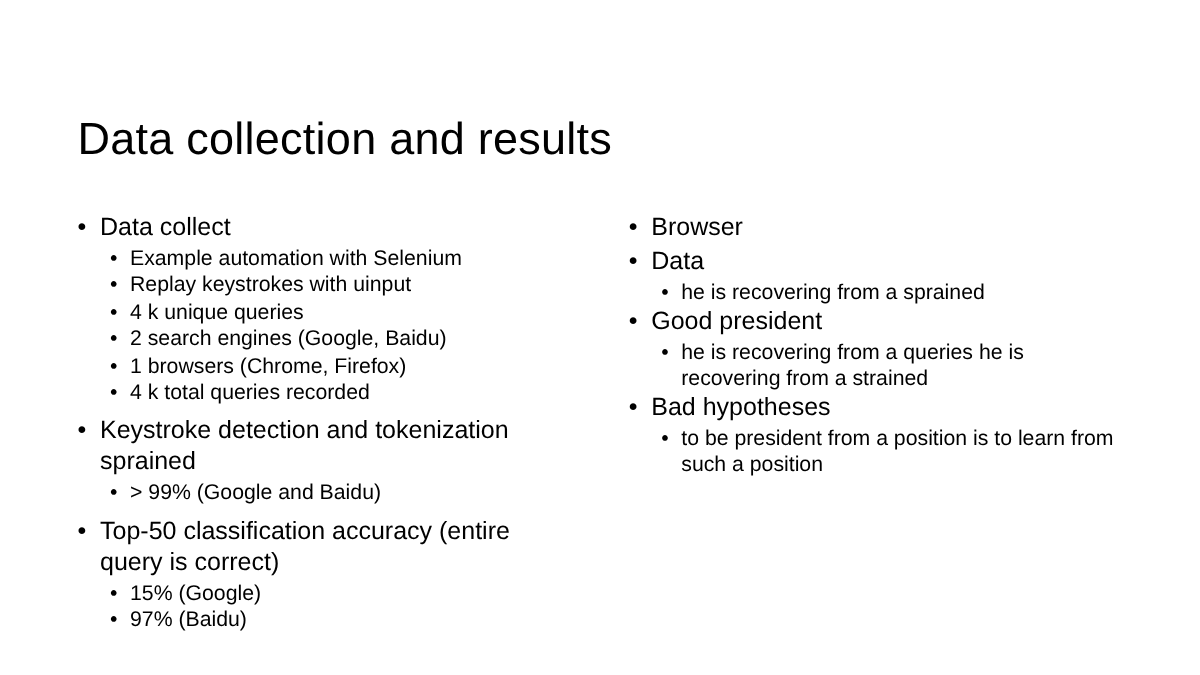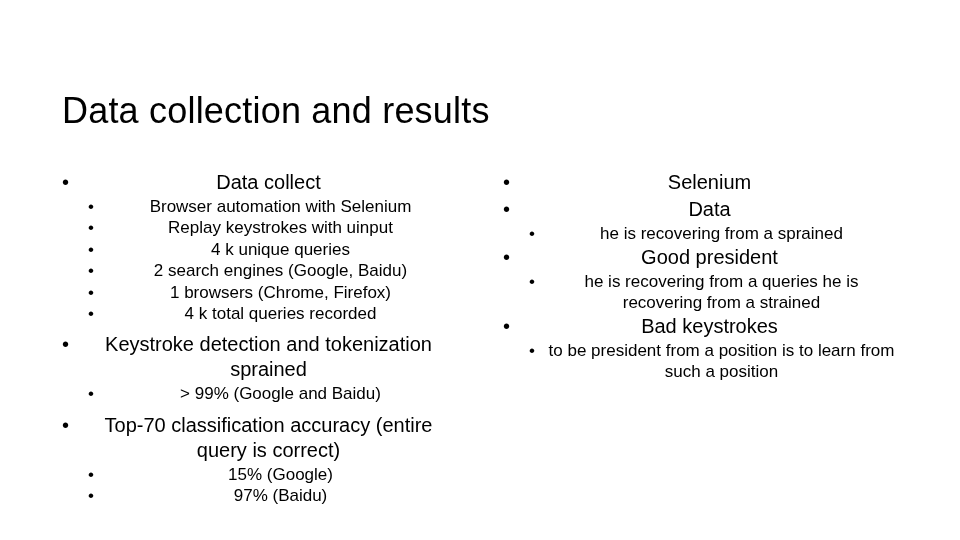--- a/index.html
+++ b/index.html
@@ -40,21 +40,20 @@
   }
   li {
     display: flex;
   }
   li .bullet {
     flex: 0 0 auto;
     text-align: left;
   }
   li .text {
     flex: 1 1 auto;
-    text-align: center;
   }
   
   .l1 > li {
     font-size: 20px;
     line-height: 1.25;
     margin-bottom: 2px;
   }
   .l1 > li > .bullet {
     width: 18px;
     font-size: 20px;
@@ -96,21 +95,21 @@
       <div class="group">
         <ul class="l1">
           <li>
             <span class="bullet">•</span>
             <span class="text">Data collect</span>
           </li>
         </ul>
         <ul class="l2">
           <li>
               <span class="bullet">•</span>
-              <span class="text">Browser automation with Selenium</span>
+              <span class="text">Example automation with Selenium</span>
             </li>
           <li>
               <span class="bullet">•</span>
               <span class="text">Replay keystrokes with uinput</span>
             </li>
           <li>
               <span class="bullet">•</span>
               <span class="text">4 k unique queries</span>
             </li>
           <li>
@@ -140,21 +139,21 @@
               <span class="bullet">•</span>
               <span class="text"> &gt; 99% (Google and Baidu)</span>
             </li>
         </ul>
       </div>
 
       <div class="group">
         <ul class="l1">
           <li>
             <span class="bullet">•</span>
-            <span class="text">Top-70 classification accuracy (entire query is correct)</span>
+            <span class="text">Top-50 classification accuracy (entire query is correct)</span>
           </li>
         </ul>
         <ul class="l2">
           <li>
               <span class="bullet">•</span>
               <span class="text">15% (Google)</span>
             </li>
           <li>
               <span class="bullet">•</span>
               <span class="text">97% (Baidu)</span>
@@ -163,21 +162,21 @@
       </div>
 
     </div>
 
     <div class="col">
 
       <div class="group" style="margin-bottom:0;">
         <ul class="l1">
           <li>
             <span class="bullet">•</span>
-            <span class="text">Selenium</span>
+            <span class="text">Browser</span>
           </li>
         </ul>
       </div>
 
       <div class="group" style="margin-bottom:0;">
         <ul class="l1">
           <li>
             <span class="bullet">•</span>
             <span class="text">Data</span>
           </li>
@@ -202,21 +201,21 @@
               <span class="bullet">•</span>
               <span class="text">he is recovering from a queries he is recovering from a strained</span>
             </li>
         </ul>
       </div>
 
       <div class="group">
         <ul class="l1">
           <li>
             <span class="bullet">•</span>
-            <span class="text">Bad keystrokes</span>
+            <span class="text">Bad hypotheses</span>
           </li>
         </ul>
         <ul class="l2">
           <li>
               <span class="bullet">•</span>
               <span class="text">to be president from a position is to learn from such a position</span>
             </li>
         </ul>
       </div>
 

